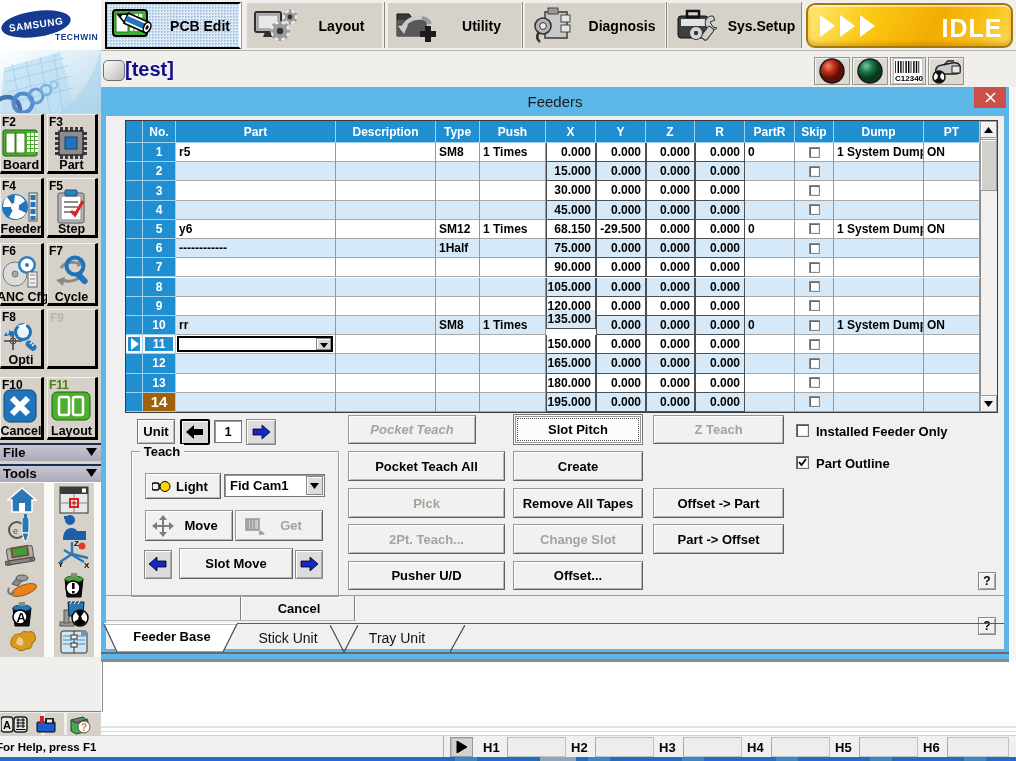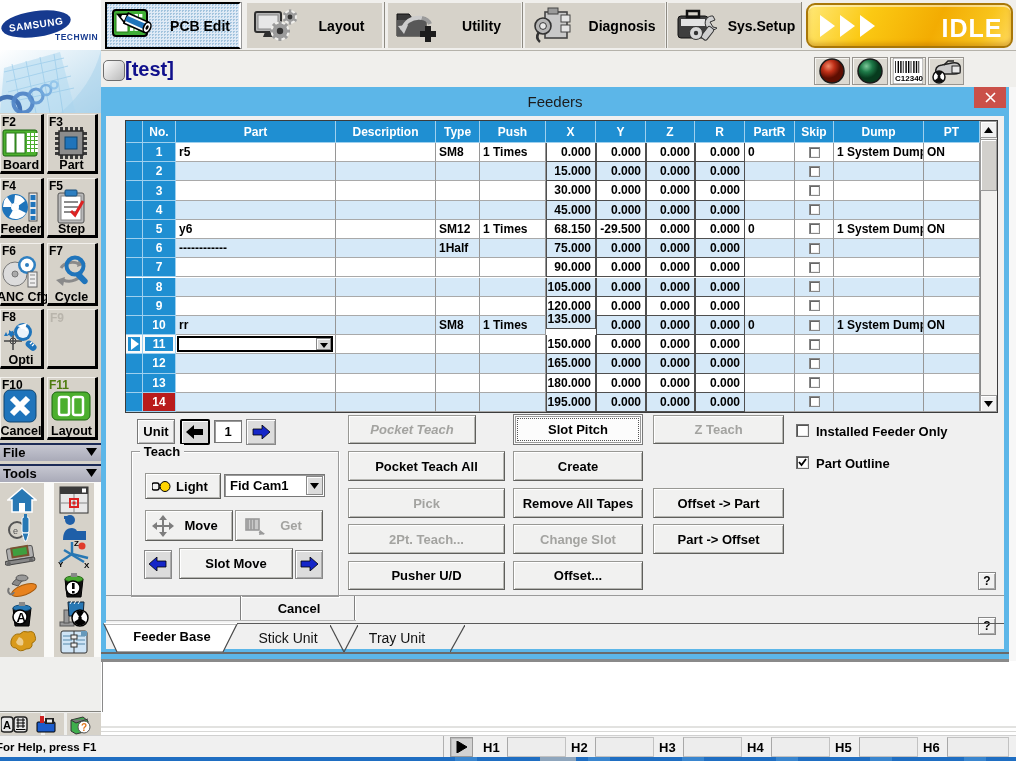--- a/index.html
+++ b/index.html
@@ -766,21 +766,21 @@
 <div class="cell" style="left:546px;top:373.57142857142856px;width:50px;height:19.214285714285715px;background:#ffffff;border:1px solid #4f4f4f;border-top:none;color:#000;text-align:right;padding-right:4px;line-height:19.21px;">180.000</div>
 <div class="cell" style="left:596px;top:373.57142857142856px;width:50px;height:19.214285714285715px;background:#ffffff;border:1px solid #4f4f4f;border-top:none;color:#000;text-align:right;padding-right:4px;line-height:19.21px;">0.000</div>
 <div class="cell" style="left:646px;top:373.57142857142856px;width:49px;height:19.214285714285715px;background:#ffffff;border:1px solid #4f4f4f;border-top:none;color:#000;text-align:right;padding-right:4px;line-height:19.21px;">0.000</div>
 <div class="cell" style="left:695px;top:373.57142857142856px;width:50px;height:19.214285714285715px;background:#ffffff;border:1px solid #4f4f4f;border-top:none;color:#000;text-align:right;padding-right:4px;line-height:19.21px;">0.000</div>
 <div class="cell" style="left:745px;top:373.57142857142856px;width:50px;height:19.214285714285715px;background:#ffffff;border-right:1px solid #969696;border-bottom:1px solid #a9a9a9;color:#000;text-align:left;padding-left:3px;line-height:19.21px;"></div>
 <div class="cell" style="left:795px;top:373.57142857142856px;width:39px;height:19.214285714285715px;background:#ffffff;border-right:1px solid #969696;border-bottom:1px solid #a9a9a9;color:#000;text-align:left;padding-left:3px;line-height:19.21px;"></div>
 <div class="a" style="left:808.5px;top:377.1785714285714px;width:11px;height:11px;background:#fff;border:1px solid #888;box-shadow:inset 1px 1px 0 #666, inset -1px -1px 0 #eee;"></div>
 <div class="cell" style="left:834px;top:373.57142857142856px;width:90px;height:19.214285714285715px;background:#ffffff;border-right:1px solid #969696;border-bottom:1px solid #a9a9a9;color:#000;text-align:left;padding-left:3px;line-height:19.21px;"></div>
 <div class="cell" style="left:924px;top:373.57142857142856px;width:56px;height:19.214285714285715px;background:#ffffff;border-right:1px solid #969696;border-bottom:1px solid #a9a9a9;color:#000;text-align:left;padding-left:3px;line-height:19.21px;"></div>
 <div class="a" style="left:126px;top:392.78571428571433px;width:17px;height:19.214285714285715px;background:#1f8fd2;border-right:1px solid #9fd0ee;border-bottom:1px solid #9fd0ee;"></div>
-<div class="a" style="left:143px;top:392.78571428571433px;width:33px;height:19.214285714285715px;background:#b91c1c;border-right:1px solid #9fd0ee;border-bottom:1px solid #9fd0ee;color:#fff;font-weight:bold;font-size:12px;display:flex;align-items:center;justify-content:center;">14</div>
+<div class="a" style="left:143px;top:392.78571428571433px;width:33px;height:19.214285714285715px;background:#a16207;border-right:1px solid #9fd0ee;border-bottom:1px solid #9fd0ee;color:#fff;font-weight:bold;font-size:15px;display:flex;align-items:center;justify-content:center;">14</div>
 <div class="cell" style="left:176px;top:392.78571428571433px;width:160px;height:19.214285714285715px;background:#d6e9f8;border-right:1px solid #969696;border-bottom:1px solid #a9a9a9;color:#000;text-align:left;padding-left:3px;line-height:19.21px;"></div>
 <div class="cell" style="left:336px;top:392.78571428571433px;width:100px;height:19.214285714285715px;background:#d6e9f8;border-right:1px solid #969696;border-bottom:1px solid #a9a9a9;color:#000;text-align:left;padding-left:3px;line-height:19.21px;"></div>
 <div class="cell" style="left:436px;top:392.78571428571433px;width:44px;height:19.214285714285715px;background:#d6e9f8;border-right:1px solid #969696;border-bottom:1px solid #a9a9a9;color:#000;text-align:left;padding-left:3px;line-height:19.21px;"></div>
 <div class="cell" style="left:480px;top:392.78571428571433px;width:66px;height:19.214285714285715px;background:#d6e9f8;border-right:1px solid #969696;border-bottom:1px solid #a9a9a9;color:#000;text-align:left;padding-left:3px;line-height:19.21px;"></div>
 <div class="cell" style="left:546px;top:392.78571428571433px;width:50px;height:19.214285714285715px;background:#d6e9f8;border:1px solid #4f4f4f;border-top:none;color:#000;text-align:right;padding-right:4px;line-height:19.21px;">195.000</div>
 <div class="cell" style="left:596px;top:392.78571428571433px;width:50px;height:19.214285714285715px;background:#d6e9f8;border:1px solid #4f4f4f;border-top:none;color:#000;text-align:right;padding-right:4px;line-height:19.21px;">0.000</div>
 <div class="cell" style="left:646px;top:392.78571428571433px;width:49px;height:19.214285714285715px;background:#d6e9f8;border:1px solid #4f4f4f;border-top:none;color:#000;text-align:right;padding-right:4px;line-height:19.21px;">0.000</div>
 <div class="cell" style="left:695px;top:392.78571428571433px;width:50px;height:19.214285714285715px;background:#d6e9f8;border:1px solid #4f4f4f;border-top:none;color:#000;text-align:right;padding-right:4px;line-height:19.21px;">0.000</div>
 <div class="cell" style="left:745px;top:392.78571428571433px;width:50px;height:19.214285714285715px;background:#d6e9f8;border-right:1px solid #969696;border-bottom:1px solid #a9a9a9;color:#000;text-align:left;padding-left:3px;line-height:19.21px;"></div>
 <div class="cell" style="left:795px;top:392.78571428571433px;width:39px;height:19.214285714285715px;background:#d6e9f8;border-right:1px solid #969696;border-bottom:1px solid #a9a9a9;color:#000;text-align:left;padding-left:3px;line-height:19.21px;"></div>

